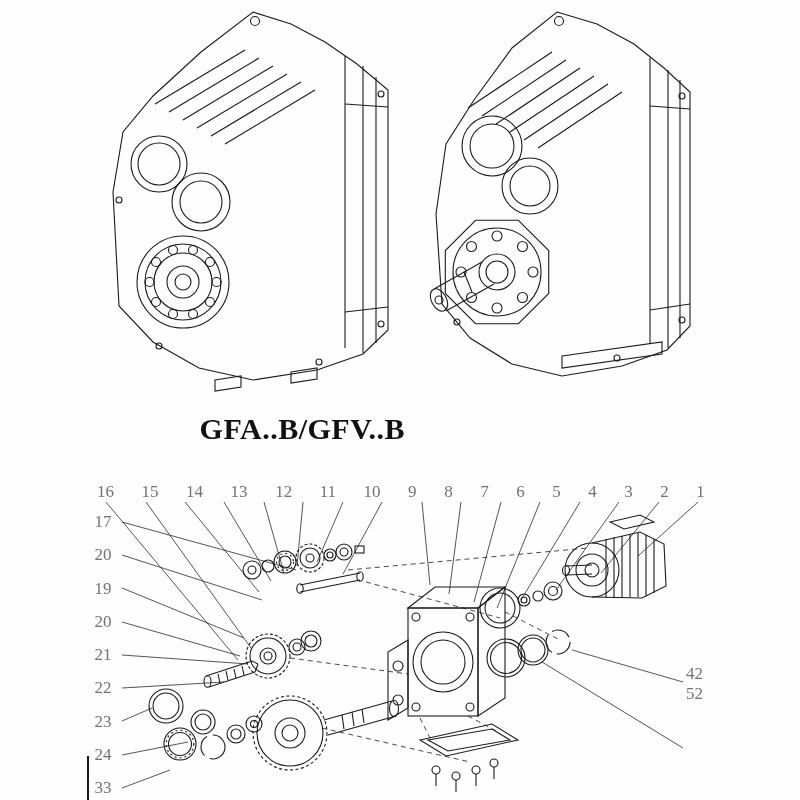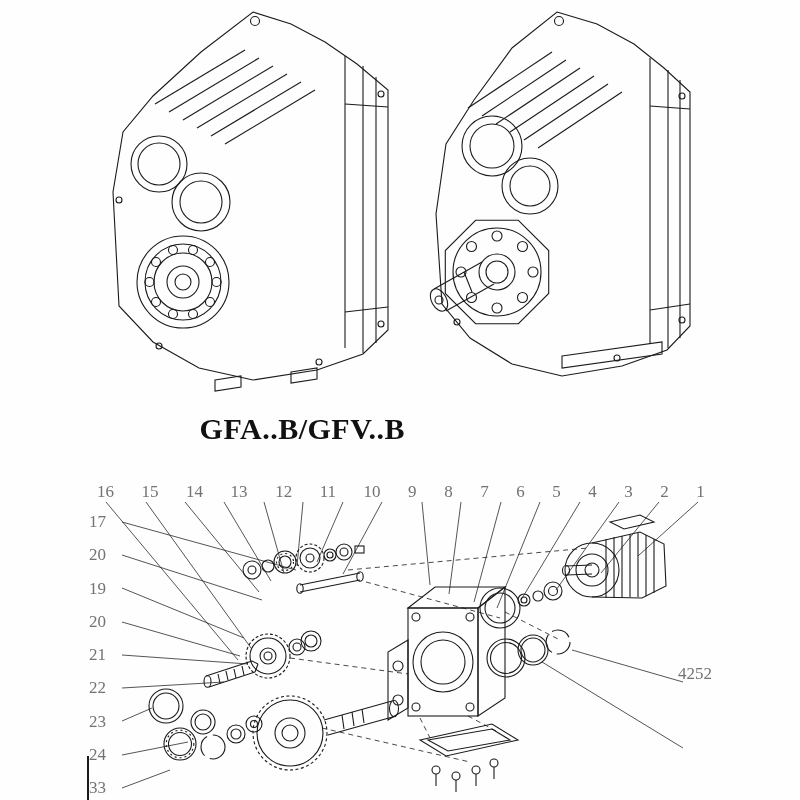--- a/index.html
+++ b/index.html
@@ -14,25 +14,25 @@
     text-align:right;font-weight:bold;font-size:30px;letter-spacing:.5px;
     margin-top:16px;color:#111;
   }
   .callout{font-size:17px;line-height:20px;color:#737373;}
   .top-nums{
     position:absolute;left:97px;top:482px;width:608px;
     display:flex;justify-content:space-between;
   }
   .left-nums{
     position:absolute;left:89px;top:512px;height:286px;width:28px;
-    display:flex;flex-direction:column;justify-content:space-between;align-items:flex-start;
+    display:flex;flex-direction:column;justify-content:space-between;align-items:center;
   }
   .right-nums{
     position:absolute;left:686px;top:664px;height:76px;width:26px;
-    display:flex;flex-direction:row;justify-content:flex-end;
+    display:flex;flex-direction:column;justify-content:flex-start;
   }
   .exploded{position:absolute;left:0;top:470px;width:800px;height:330px;}
 </style>
 </head>
 <body>
 
 <figure class="fig" style="left:95px;top:4px;width:310px;">
   <svg viewBox="0 0 310 392" width="310" height="392">
     <g stroke="#1b1b1b" stroke-width="1.1" fill="none">
       <path d="M158,8 L196,20 L230,38 L262,60 L293,86 L293,326 L268,350 L222,366 L158,376 L104,364 L58,338 L24,302 L18,188 L28,128 L58,92 L106,48 Z"></path>

